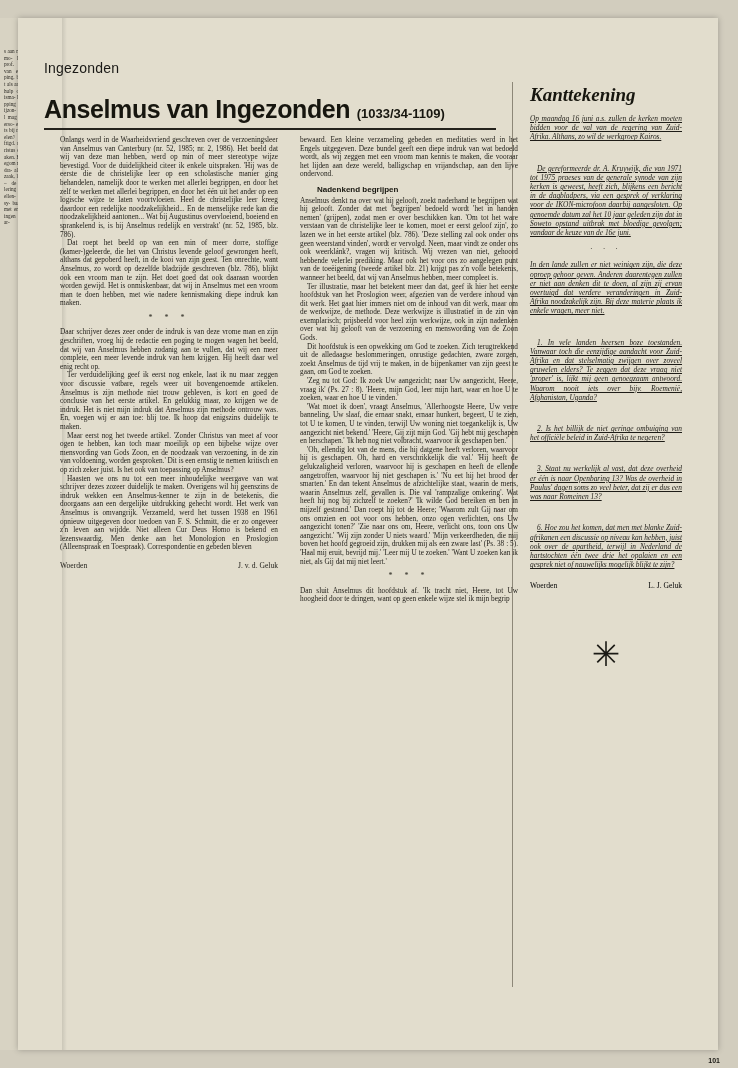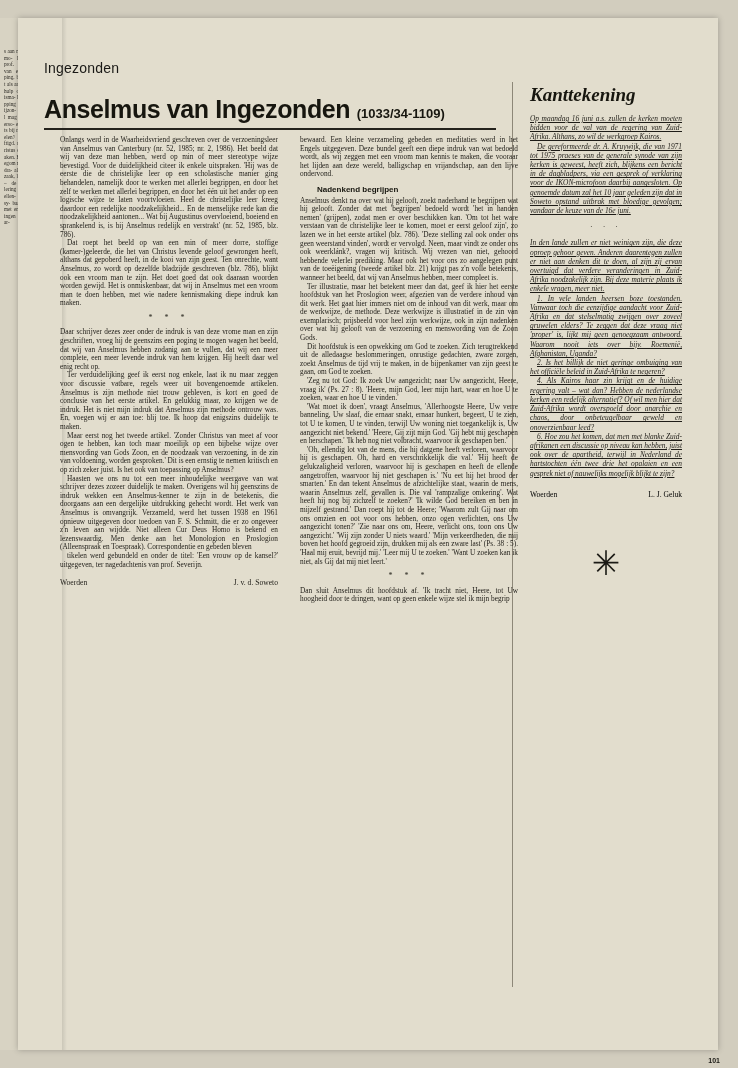--- a/index.html
+++ b/index.html
@@ -165,21 +165,21 @@
   }
   .kant .body {
     font-family: "Liberation Serif", serif;
     font-style: italic;
     font-size: 7.4px;
     line-height: 9.2px;
     text-align: justify;
     color: #1e1c17;
   }
   .kant .body p { margin: 0; text-decoration: underline; }
-  .kant .body p + p { text-indent: 7px; }
+  .kant .body p + p { text-indent: 7px; margin-top: 22px; }
   .kant .dots {
     text-align: center;
     letter-spacing: 4px;
     font-size: 8px;
     margin: 7px 0;
     font-style: normal;
   }
   .kant .sig {
     font-style: normal;
     font-size: 7.6px;
@@ -234,28 +234,27 @@
       </h1>
       <div class="rule"></div>
     </div>
 
     <div class="cols">
 
       <div class="col c1">
         <p>Onlangs werd in de Waarheidsvriend geschreven over de verzoeningsleer van Anselmus van Canterbury (nr. 52, 1985; nr. 2, 1986). Het beeld dat wij van deze man hebben, werd op min of meer stereotype wijze bevestigd. Voor de duidelijkheid citeer ik enkele uitspraken. 'Hij was de eerste die de christelijke leer op een scholastische manier ging behandelen, namelijk door te werken met allerlei begrippen, en door het zelf te werken met allerlei begrippen, en door het één uit het ander op een logische wijze te laten voortvloeien. Heel de christelijke leer kreeg daardoor een redelijke noodzakelijkheid... En de menselijke rede kan die noodzakelijkheid aantonen... Wat bij Augustinus overvloeiend, boeiend en sprankelend is, is bij Anselmus redelijk en verstrakt' (nr. 52, 1985, blz. 786).</p>
         <p>Dat roept het beeld op van een min of meer dorre, stoffige (kamer-)geleerde, die het van Christus levende geloof gewrongen heeft, althans dat gepoberd heeft, in de kooi van zijn geest. Ten onrechte, want Anselmus, zo wordt op dezelfde bladzijde geschreven (blz. 786), blijkt ook een vroom man te zijn. Het doet goed dat ook daaraan woorden worden gewijd. Het is onmiskenbaar, dat wij in Anselmus met een vroom man te doen hebben, met wie nadere kennismaking diepe indruk kan maken.</p>
         <div class="stars">* * *</div>
-        <p>Daar schrijver dezes zeer onder de indruk is van deze vrome man en zijn geschriften, vroeg hij de geenszins een poging te mogen wagen het beeld, dat wij van Anselmus hebben zodanig aan te vullen, dat wij een meer complete, een meer levende indruk van hem krijgen. Hij heeft daar wel enig recht op.</p>
+        <p>Daar schrijver dezes zeer onder de indruk is van deze vrome man en zijn geschriften, vroeg hij de redactie een poging te mogen wagen het beeld, dat wij van Anselmus hebben zodanig aan te vullen, dat wij een meer complete, een meer levende indruk van hem krijgen. Hij heeft daar wel enig recht op.</p>
         <p>Ter verduidelijking geef ik eerst nog enkele, laat ik nu maar zeggen voor discussie vatbare, regels weer uit bovengenoemde artikelen. Anselmus is zijn methode niet trouw gebleven, is kort en goed de conclusie van het eerste artikel. En gelukkig maar, zo krijgen we de indruk. Het is niet mijn indruk dat Anselmus zijn methode ontrouw was. En, voegen wij er aan toe: blij toe. Ik hoop dat enigszins duidelijk te maken.</p>
         <p>Maar eerst nog het tweede artikel. 'Zonder Christus van meet af voor ogen te hebben, kan toch maar moeilijk op een bijbelse wijze over mensvording van Gods Zoon, en de noodzaak van verzoening, in de zin van voldoening, worden gesproken.' Dit is een ernstig te nemen kritisch en op zich zeker juist. Is het ook van toepassing op Anselmus?</p>
         <p>Haasten we ons nu tot een meer inhoudelijke weergave van wat schrijver dezes zozeer duidelijk te maken. Overigens wil hij geenszins de indruk wekken een Anselmus-kenner te zijn in de betekenis, die doorgaans aan een dergelijke uitdrukking gehecht wordt. Het werk van Anselmus is omvangrijk. Verzameld, werd het tussen 1938 en 1961 opnieuw uitgegeven door toedoen van F. S. Schmitt, die er zo ongeveer z'n leven aan wijdde. Niet alleen Cur Deus Homo is bekend en lezenswaardig. Men denke aan het Monologion en Proslogion (Alleenspraak en Toespraak). Correspondentie en gebeden bleven</p>
-        <p>tikelen werd gebundeld en onder de titel: 'Een vrouw op de kansel?' uitgegeven, ter nagedachtenis van prof. Severijn.</p>
         <div class="sig">
           <span>Woerden</span>
-          <span>J. v. d. Soweto</span>
+          <span>J. v. d. Geluk</span>
         </div>
       </div>
 
       <div class="col c2">
         <p>bewaard. Een kleine verzameling gebeden en meditaties werd in het Engels uitgegeven. Deze bundel geeft een diepe indruk van wat bedoeld wordt, als wij zeggen met een vroom man kennis te maken, die vooraar het lijden aan deze wereld, balligschap en vrijandschap, aan den lijve ondervond.</p>
         <div class="subhead">Nadenkend begrijpen</div>
         <p>Anselmus denkt na over wat hij gelooft, zoekt naderhand te begrijpen wat hij gelooft. Zonder dat met 'begrijpen' bedoeld wordt 'het in handen nemen' (grijpen), zodat men er over beschikken kan. 'Om tot het ware verstaan van de christelijke leer te komen, moet er eerst geloof zijn', zo lazen we in het eerste artikel (blz. 786). 'Deze stelling zal ook onder ons geen weerstand vinden', wordt er vervolgd. Neen, maar vindt ze onder ons ook weerklánk?, vragen wij kritisch. Wij vrezen van niet, gehoord hebbende velerlei prediking. Maar ook het voor ons zo aangelegen punt van de toeëigening (tweede artikel blz. 21) krijgt pas z'n volle betekenis, wanneer het beeld, dat wij van Anselmus hebben, meer compleet is.</p>
         <p>Ter illustratie, maar het betekent meer dan dat, geef ik hier het eerste hoofdstuk van het Proslogion weer, afgezien van de verdere inhoud van dit werk. Het gaat hier immers niet om de inhoud van dit werk, maar om de werkwijze, de methode. Deze werkwijze is illustratief in de zin van exemplarisch; prijsbeeld voor heel zijn werkwijze, ook in zijn nadenken over wat hij gelooft van de verzoening en menswording van de Zoon Gods.</p>
         <p>Dit hoofdstuk is een opwekking om God te zoeken. Zich terugtrekkend uit de alledaagse beslommeringen, onrustige gedachten, zware zorgen, zoekt Anselmus de tijd vrij te maken, in de bijpenkamer van zijn geest te gaan, om God te zoeken.</p>
         <p>'Zeg nu tot God: Ik zoek Uw aangezicht; naar Uw aangezicht, Heere, vraag ik' (Ps. 27 : 8). 'Heere, mijn God, leer mijn hart, waar en hoe U te zoeken, waar en hoe U te vinden.'</p>
@@ -269,21 +268,21 @@
 
     <div class="kant">
       <h2>Kanttekening</h2>
       <div class="body">
         <p>Op maandag 16 juni a.s. zullen de kerken moeten bidden voor de val van de regering van Zuid-Afrika. Althans, zo wil de werkgroep Kairos.</p>
         <p>De gereformeerde dr. A. Kruywijk, die van 1971 tot 1975 praeses van de generale synode van zijn kerken is geweest, heeft zich, blijkens een bericht in de dagbladpers, via een gesprek of verklaring voor de IKON-microfoon daarbij aangesloten. Op genoemde datum zal het 10 jaar geleden zijn dat in Soweto opstand uitbrak met bloedige gevolgen; vandaar de keuze van de 16e juni.</p>
         <div class="dots">· · ·</div>
         <p>In den lande zullen er niet weinigen zijn, die deze oproep gehoor geven. Anderen daarentegen zullen er niet aan denken dit te doen, al zijn zij ervan overtuigd dat verdere veranderingen in Zuid-Afrika noodzakelijk zijn. Bij deze materie plaats ik enkele vragen, meer niet.</p>
         <p>1. In vele landen heersen boze toestanden. Vanwaar toch die eenzijdige aandacht voor Zuid-Afrika en dat stelselmatig zwijgen over zoveel gruwelen elders? Te zeggen dat deze vraag niet 'proper' is, lijkt mij geen genoegzaam antwoord. Waarom nooit iets over bijv. Roemenië, Afghanistan, Uganda?</p>
         <p>2. Is het billijk de niet geringe ombuiging van het officiële beleid in Zuid-Afrika te negeren?</p>
-        <p>4. Als Kairos haar zin krijgt en de huidige regering valt – wat dan? Hebben de nederlandse kerken een redelijk alternatief? Of wil men hier dat Zuid-Afrika wordt overspoeld door anarchie en chaos, door onbeteugelbaar geweld en onoverzienbaar leed?</p>
+        <p>3. Staat nu werkelijk al vast, dat deze overheid er één is naar Openbaring 13? Was de overheid in Paulus' dagen soms zo veel beter, dat zij er dus een was naar Romeinen 13?</p>
         <p>6. Hoe zou het komen, dat men met blanke Zuid-afrikanen een discussie op niveau kan hebben, juist ook over de apartheid, terwijl in Nederland de hartstochten één twee drie het opalaien en een gesprek niet of nauwelijks mogelijk blijkt te zijn?</p>
       </div>
       <div class="sig">
         <span>Woerden</span>
         <span>L. J. Geluk</span>
       </div>
       <div class="asterisk">✳</div>
     </div>
 
   </div>

